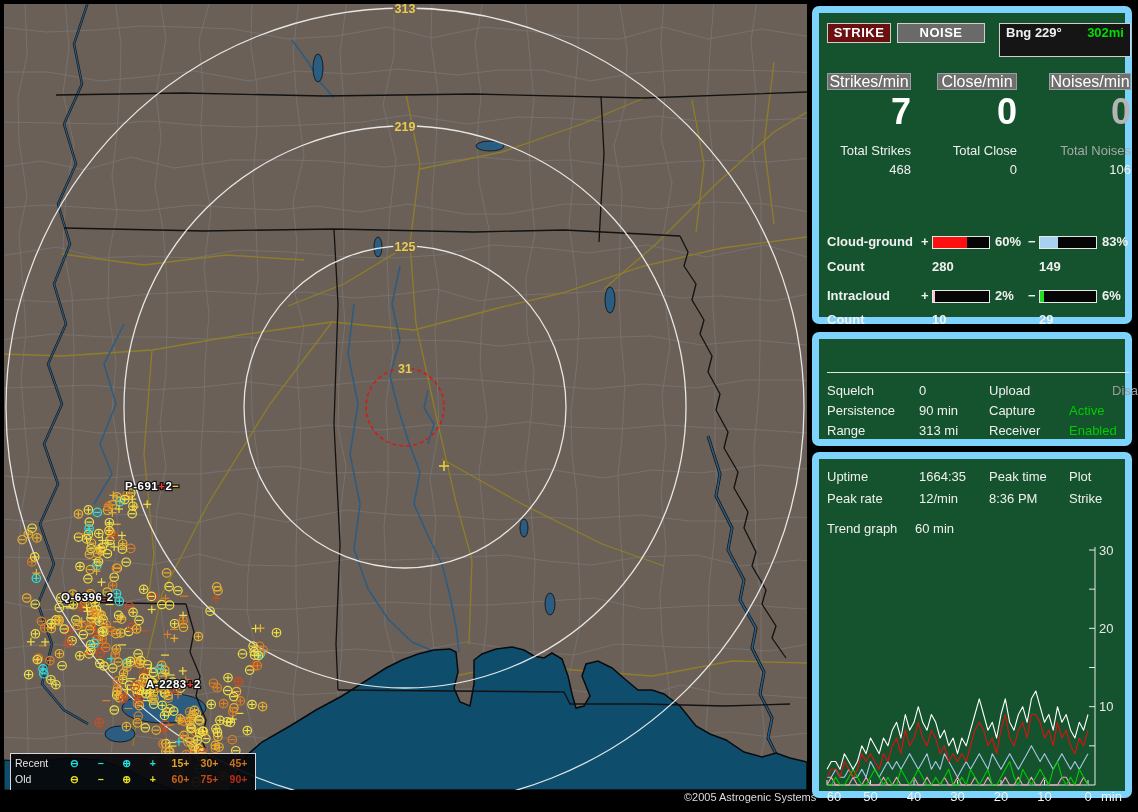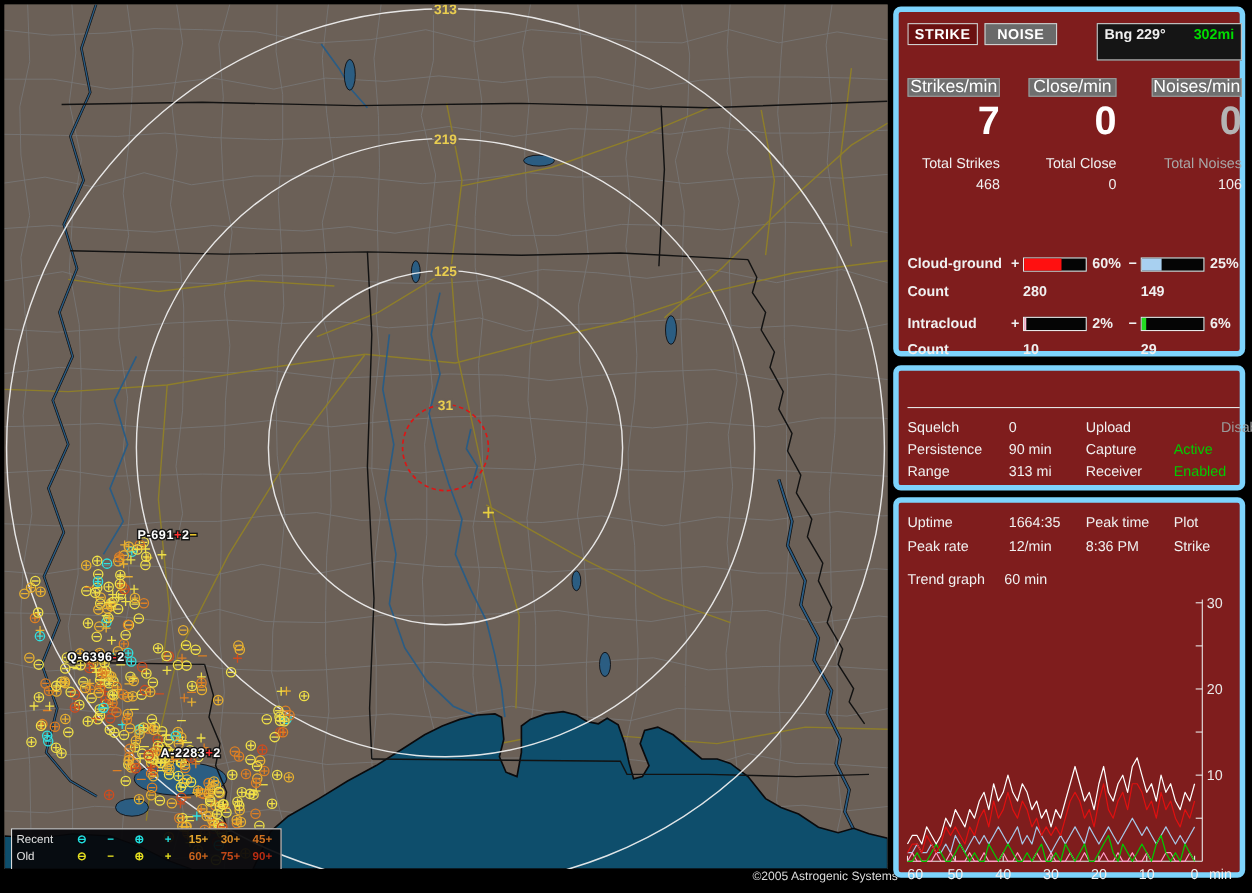--- a/index.html
+++ b/index.html
@@ -10,29 +10,29 @@
   #map svg{position:absolute;left:0;top:0;}
   #legend{position:absolute;left:6px;top:749px;width:246px;height:52px;background:rgba(6,6,10,.92);
     border:1px solid #d8d8d8;box-sizing:border-box;font-size:10.5px;color:#e4e4e4;line-height:16px;padding:1px 2px;}
   .lg-row{display:flex;white-space:nowrap;}
   .lg-c0{width:48px;padding-left:2px;}
   .lg-cs{width:27px;text-align:center;font-weight:bold;}
   .lg-age{width:30px;text-align:center;font-weight:bold;}
   .lg-agehdr{flex:1;text-align:center;letter-spacing:-.3px;}
   #copyright{position:absolute;left:684px;top:791px;color:#dcdcdc;font-size:11px;}
   
-  .pbox{position:absolute;left:812px;width:320px;background:#7f1d1d;border:5px solid #7dd3fc;
+  .pbox{position:absolute;left:812px;width:320px;background:#14532d;border:7px solid #7dd3fc;
     border-radius:7px;box-sizing:border-box;color:#f0f0f0;font-size:13px;}
   #box1{top:6px;height:318px;}
   #box2{top:332px;height:114px;}
   #box3{top:452px;height:346px;}
   .abs{position:absolute;white-space:nowrap;}
   .btn{text-align:center;font-weight:bold;border:1px solid #cfcfcf;line-height:18px;height:20px;box-sizing:border-box;}
   #btn-strike{left:8px;top:10px;width:64px;background:#6a1010;color:#fff;letter-spacing:.5px;}
-  #btn-noise{left:78px;top:10px;width:66px;background:#6a6a6a;color:#fff;letter-spacing:.5px;}
+  #btn-noise{left:78px;top:10px;width:88px;background:#6a6a6a;color:#fff;letter-spacing:.5px;}
   #bngbox{left:180px;top:10px;width:132px;height:34px;border:1px solid #cfcfcf;background:#151515;
     box-sizing:border-box;display:flex;justify-content:space-between;padding:0 6px;font-weight:bold;line-height:18px;}
   .chip{top:60px;height:17px;background:#6f6f6f;border:1px solid #9c9c9c;color:#fff;font-size:16px;
     text-align:center;line-height:15px;box-sizing:border-box;}
   .bignum{top:78px;font-size:36px;font-weight:bold;text-align:right;}
   .tlabel{top:130px;text-align:right;}
   .tvalue{top:149px;text-align:right;}
   .r1{width:84px;left:8px;} .r2{width:80px;left:118px;} .r3{width:82px;left:230px;}
   #dist-title{left:8px;top:196px;width:304px;border-bottom:1px solid #cfcfcf;padding-bottom:3px;color:#ececec;}
   .dname{left:8px;font-weight:bold;}
@@ -1808,21 +1808,21 @@
   <div class="abs dname" style="top:221px">Cloud-ground</div>
   <div class="abs dsign" style="left:102px;top:221px">+</div>
   <div class="abs dbar" id="bar0p" style="left:113px;top:223px">
         <div style="width: 60%; background: rgb(255, 16, 16);"></div>
       </div>
   <div class="abs dpct" style="left:176px;top:221px">60%</div>
   <div class="abs dsign" style="left:209px;top:221px">−</div>
   <div class="abs dbar" id="bar0n" style="left:220px;top:223px">
         <div style="width: 32%; background: rgb(168, 208, 240);"></div>
       </div>
-  <div class="abs dpct" style="left:283px;top:221px">25%</div>
+  <div class="abs dpct" style="left:283px;top:221px">83%</div>
 
   <div class="abs dcount" style="left:8px;top:246px;font-weight:bold">Count</div>
   <div class="abs dcount" style="left:113px;top:246px">280</div>
   <div class="abs dcount" style="left:220px;top:246px">149</div>
 
   <div class="abs dname" style="top:275px">Intracloud</div>
   <div class="abs dsign" style="left:102px;top:275px">+</div>
   <div class="abs dbar" id="bar1p" style="left:113px;top:277px">
         <div style="width: 4%; background: rgb(255, 192, 216);"></div>
       </div>

